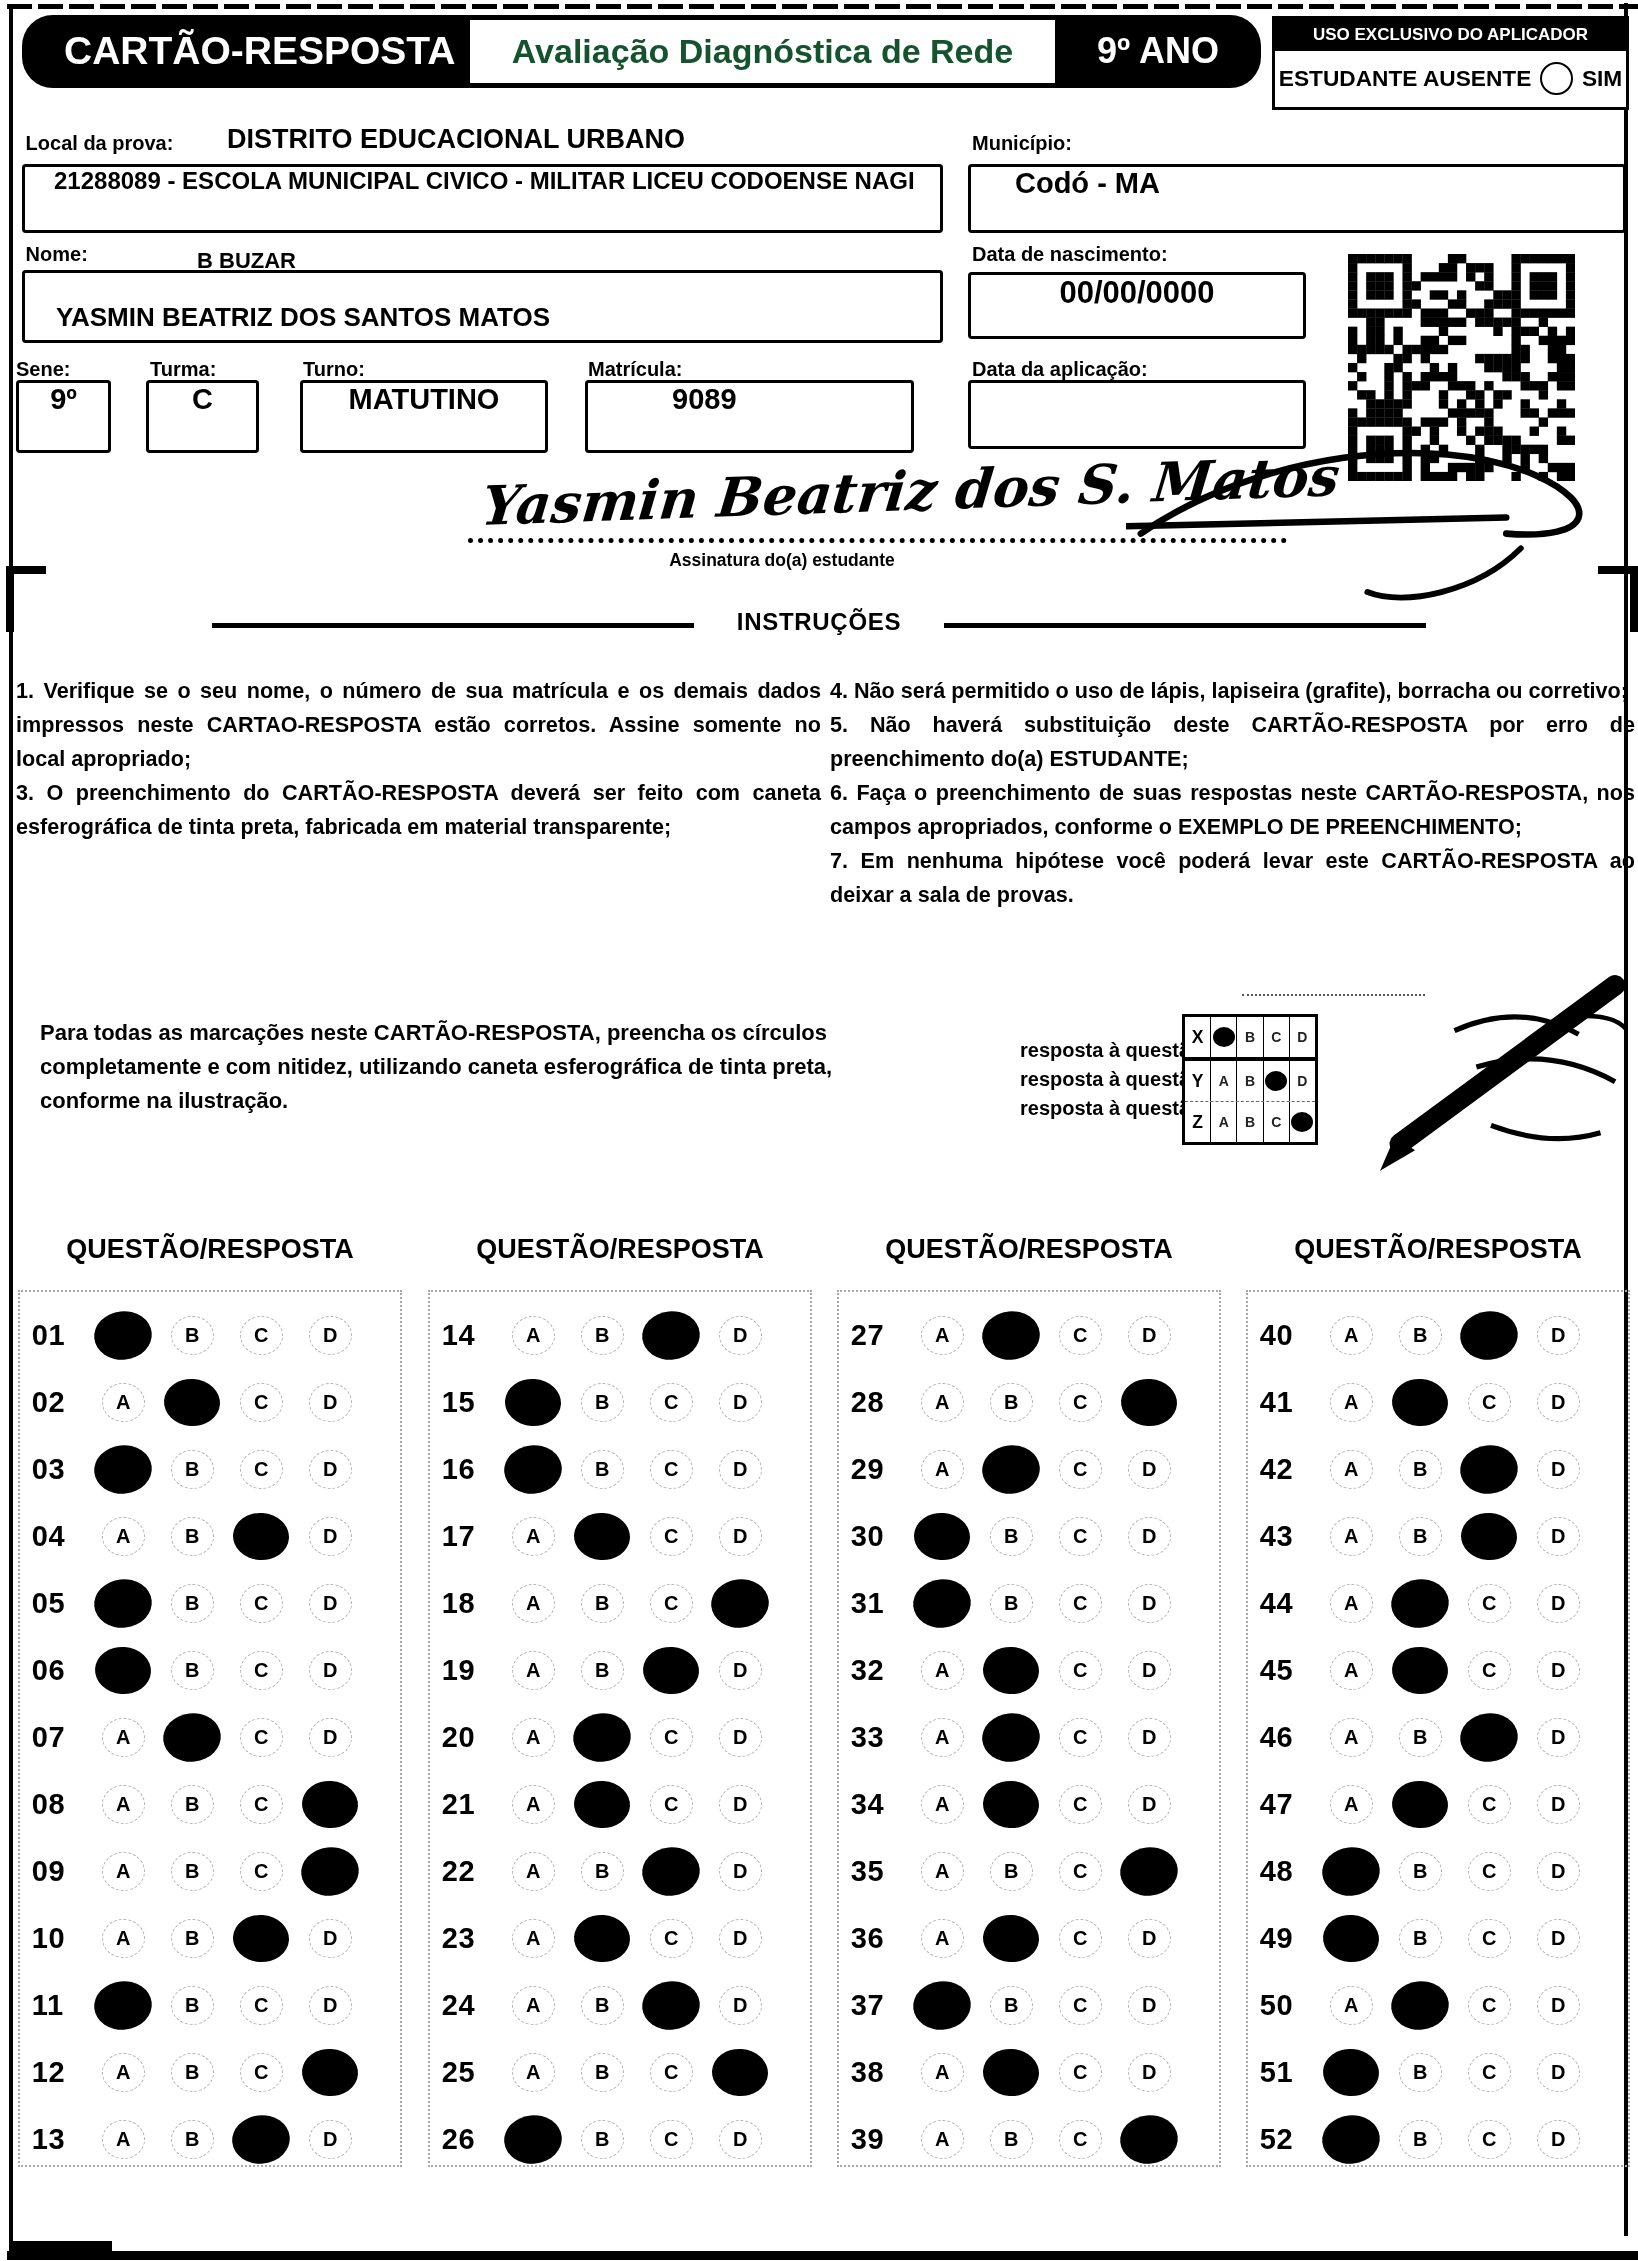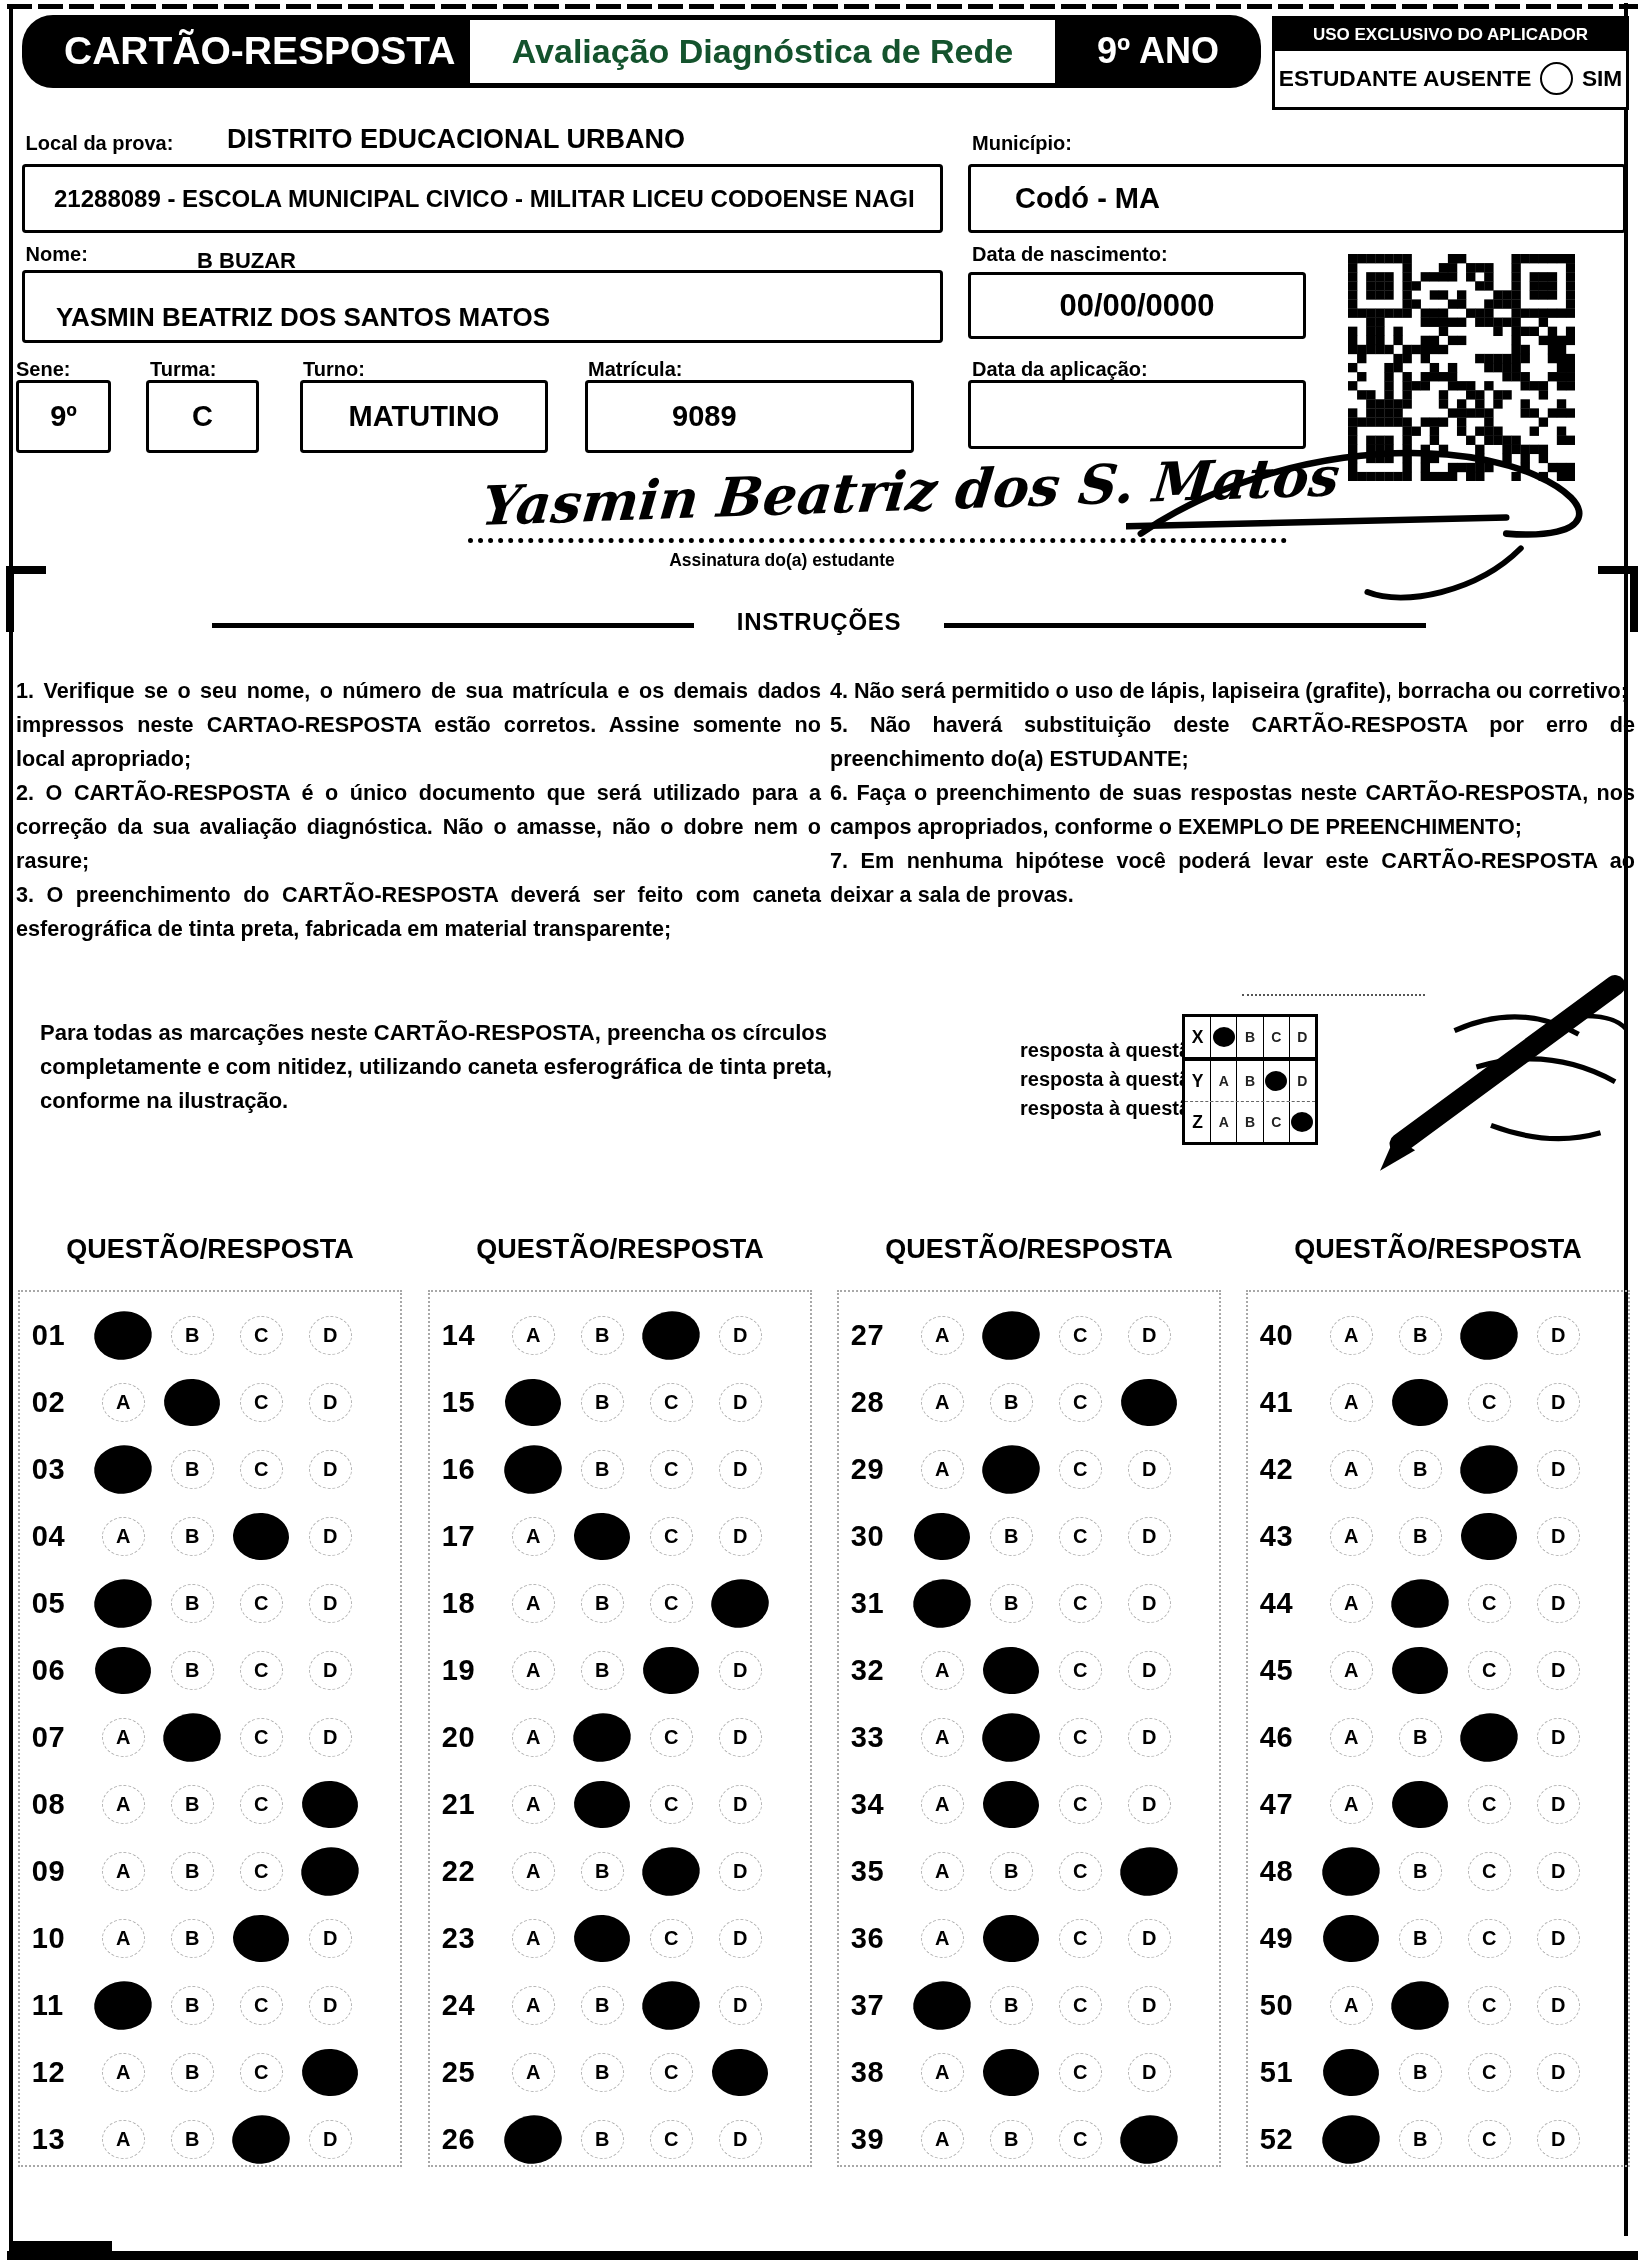--- a/index.html
+++ b/index.html
@@ -22,21 +22,21 @@
   .band-sub{color:#14532d;font-weight:bold;font-size:34px;}
   .band-grade{color:#fff;font-weight:bold;font-size:36px;flex:1;text-align:center;}
   .apl-box{left:1272px;top:16px;width:357px;height:94px;border:3.7px solid #000;background:#fff;box-sizing:border-box;}
   .apl-head{background:#000;color:#fff;font-weight:bold;font-size:17px;text-align:center;height:32px;line-height:32px;}
   .apl-body{display:flex;align-items:center;justify-content:center;gap:8.8px;height:54px;font-weight:bold;font-size:22.7px;}
   .apl-circle{width:29px;height:29px;border:2.9px solid #000;border-radius:50%;}
   
   .lbl{font-weight:bold;font-size:20px;}
   .big-val{font-weight:bold;font-size:27px;}
   .fbox{border:3.7px solid #000;border-radius:3.7px;background:#fff;box-sizing:border-box;
-        display:flex;align-items:center;font-weight:bold;}
+        display:flex;align-items:flex-start;font-weight:bold;}
   .qr{left:1348px;top:254px;width:227px;height:227px;}
   
   .sig-line{left:468px;top:468px;width:819px;height:70px;border-bottom:5.8px dotted #000;}
   .sig-text{left:482px;top:459px;font-family:"DejaVu Serif",serif;font-style:italic;font-weight:bold;
             font-size:54px;transform:rotate(-2deg) skewX(-8deg);white-space:nowrap;}
   .sig-label{left:636px;top:550px;width:292px;text-align:center;font-weight:bold;font-size:17.5px;}
   
   .instr-title{left:702px;top:608px;width:234px;text-align:center;font-weight:bold;font-size:24px;letter-spacing:0.7px;}
   .rule{height:5.1px;background:#000;top:623px;}
   .rule-l{left:212px;width:482px;}
@@ -481,21 +481,20 @@
     <path d="M0 140 L 520 128" fill="none" stroke="#000" stroke-width="9" stroke-linecap="round"></path>
     <path d="M540 170 C 480 230, 380 250, 330 230" fill="none" stroke="#000" stroke-width="8" stroke-linecap="round"></path>
   </svg>
   <div class="abs sig-label">Assinatura do(a) estudante</div>
 
   <div class="abs rule rule-l"></div>
   <div class="abs instr-title">INSTRUÇÕES</div>
   <div class="abs rule rule-r"></div>
   <div class="abs instr-col" style="left:16px;" id="instr-left">
       <p class="instr-item">1. Verifique se o seu nome, o número de sua matrícula e os demais dados impressos neste CARTAO-RESPOSTA estão corretos. Assine somente no local apropriado;</p>
-      <p class="instr-item">2. O CARTÃO-RESPOSTA é o único documento que será utilizado para a correção da sua avaliação diagnóstica. Não o amasse, não o dobre nem o rasure;</p>
       <p class="instr-item">3. O preenchimento do CARTÃO-RESPOSTA deverá ser feito com caneta esferográfica de tinta preta, fabricada em material transparente;</p>
     </div>
   <div class="abs instr-col" style="left:830px;" id="instr-right">
       <p class="instr-item">4. Não será permitido o uso de lápis, lapiseira (grafite), borracha ou corretivo;</p>
       <p class="instr-item">5. Não haverá substituição deste CARTÃO-RESPOSTA por erro de preenchimento do(a) ESTUDANTE;</p>
       <p class="instr-item">6. Faça o preenchimento de suas respostas neste CARTÃO-RESPOSTA, nos campos apropriados, conforme o EXEMPLO DE PREENCHIMENTO;</p>
       <p class="instr-item">7. Em nenhuma hipótese você poderá levar este CARTÃO-RESPOSTA ao deixar a sala de provas.</p>
     </div>
 
   <div class="abs ex-par">Para todas as marcações neste CARTÃO-RESPOSTA, preencha os círculos completamente e com nitidez, utilizando caneta esferográfica de tinta preta, conforme na ilustração.</div>

